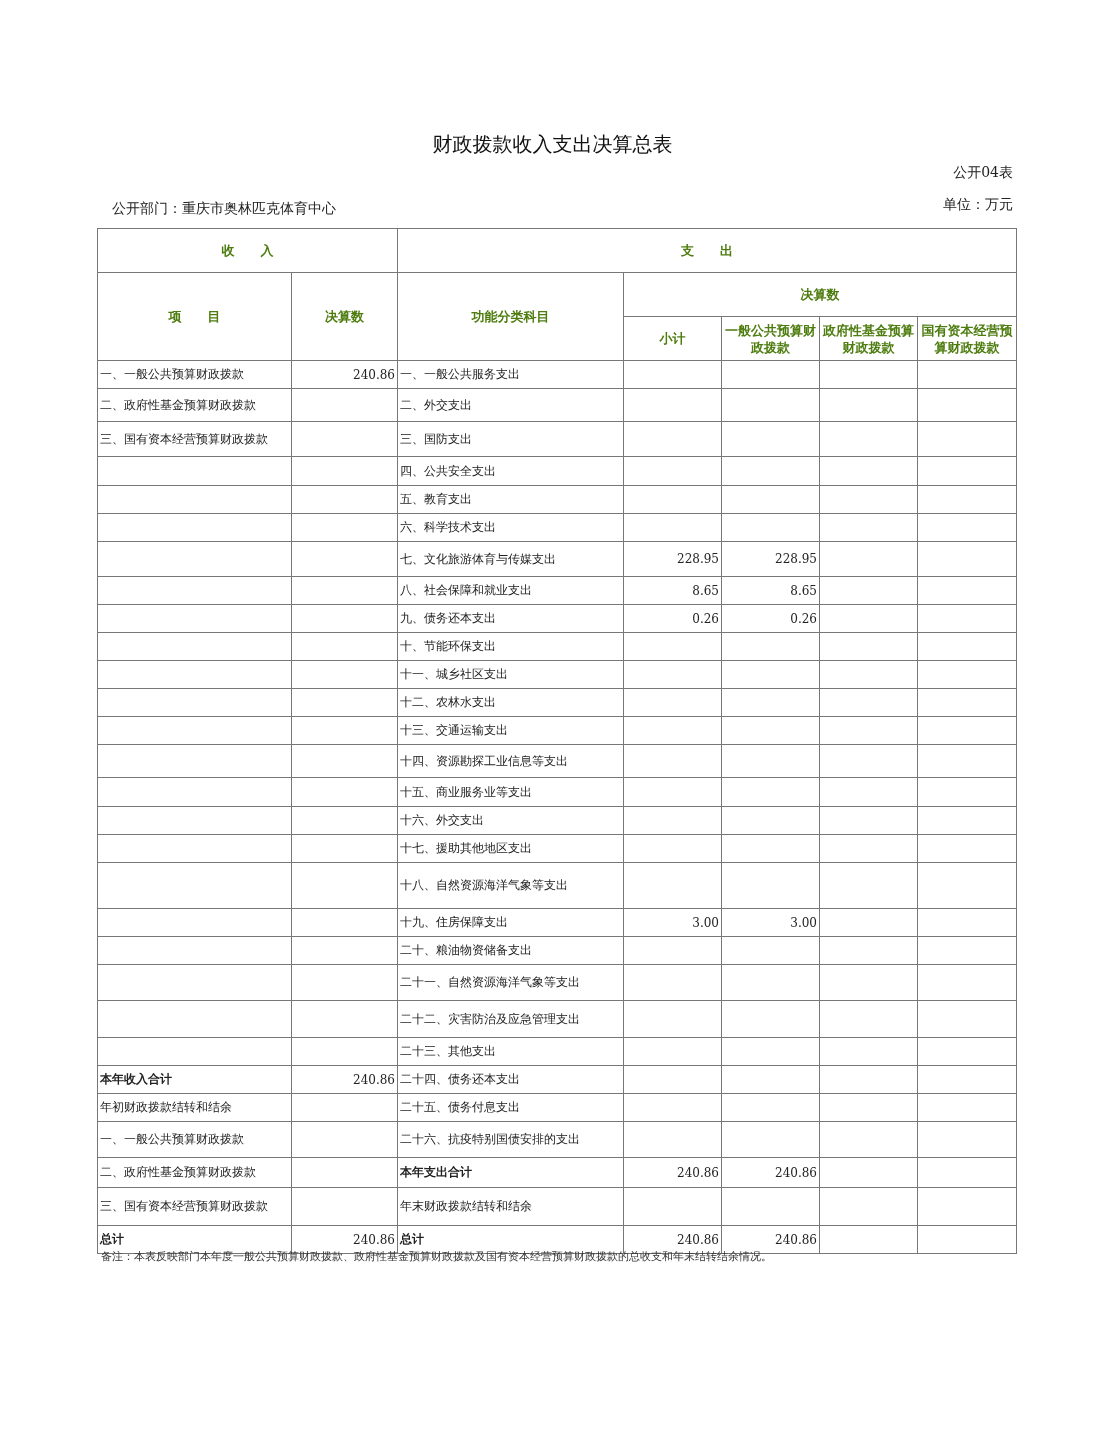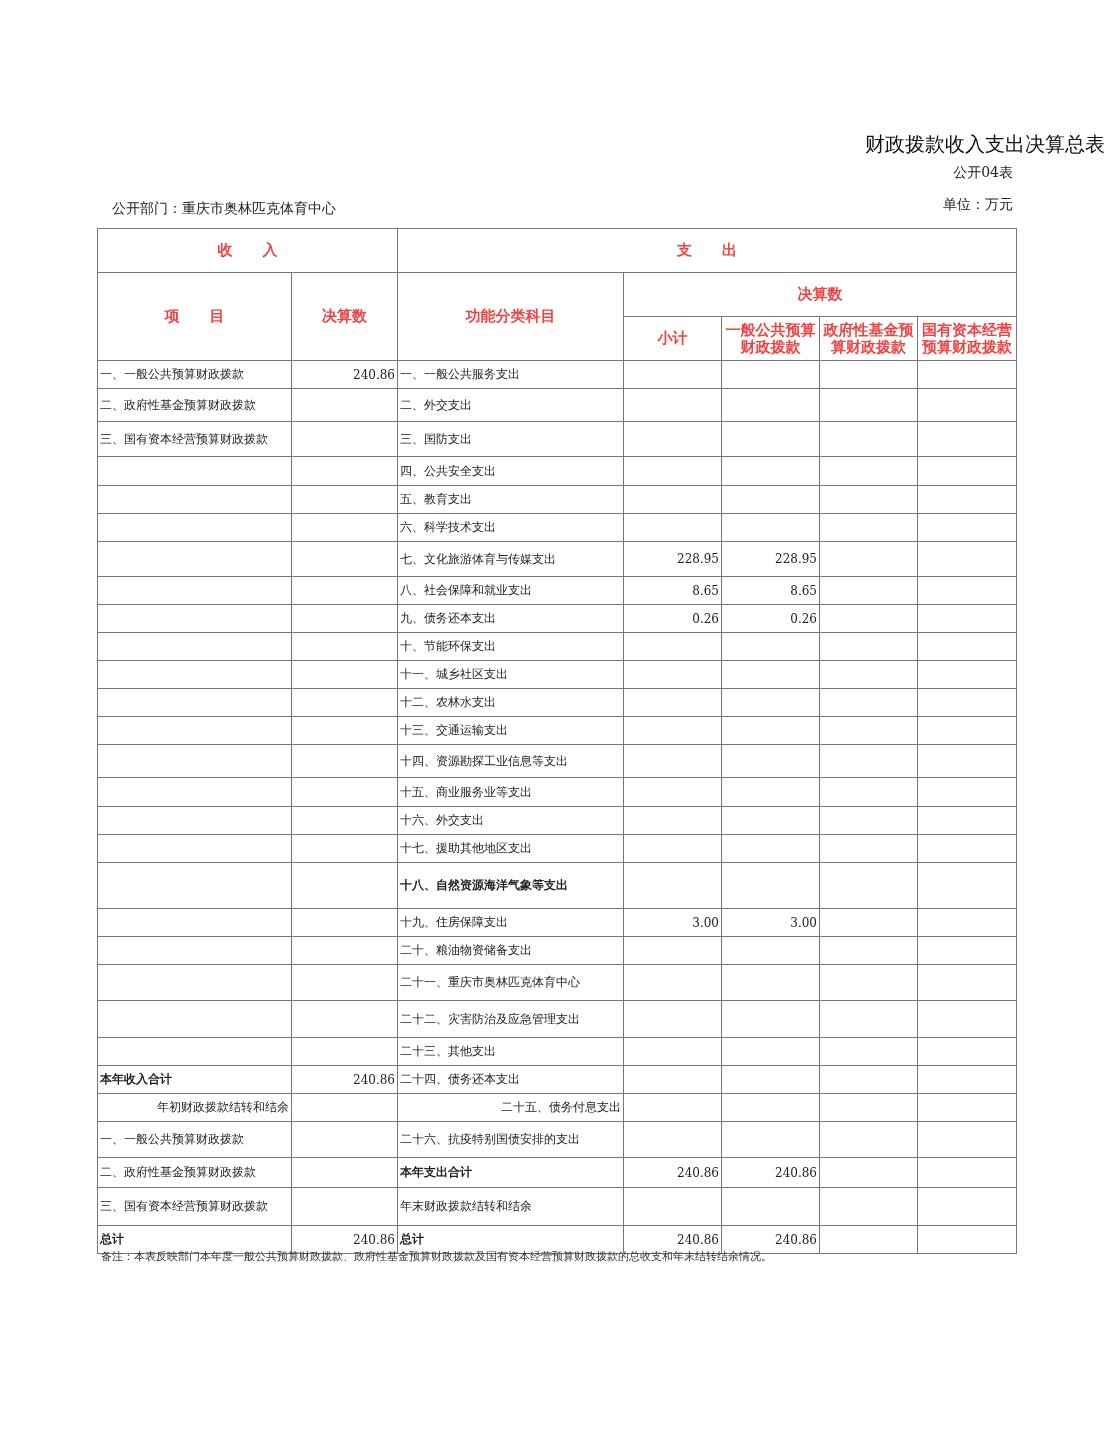--- a/index.html
+++ b/index.html
@@ -1,23 +1,23 @@
 <!DOCTYPE html>
 <html><head>
 <meta charset="utf-8">
 <style>
   html, body { margin:0; padding:0; background:#ffffff; }
   body { width:1105px; height:1429px; position:relative; font-family:"DejaVu Serif","Liberation Serif",serif; color:#222; }
-  .title { position:absolute; top:131px; left:0; width:1105px; text-align:right; font-family:"DejaVu Sans","Liberation Sans",sans-serif; font-size:20px; color:#111; }
+  .title { position:absolute; top:131px; left:0; width:1105px; text-align:center; font-family:"DejaVu Sans","Liberation Sans",sans-serif; font-size:20px; color:#111; }
   .form-code { position:absolute; top:164px; right:92px; font-size:14px; }
   .dept { position:absolute; top:200px; left:112px; font-size:14px; }
   .unit { position:absolute; top:196px; right:92px; font-size:14px; }
   table.main { position:absolute; top:228px; left:97px; width:919px; border-collapse:collapse; table-layout:fixed; }
   table.main td { border:1px solid #777; font-size:12px; padding:0 2px; overflow:hidden; white-space:nowrap; }
-  table.main td.h { text-align:center; font-family:"DejaVu Sans","Liberation Sans",sans-serif; font-weight:bold; font-size:15px; color:#ef4444; }
+  table.main td.h { text-align:center; font-family:"DejaVu Sans","Liberation Sans",sans-serif; font-weight:bold; font-size:13px; color:#4d7c0f; }
   table.main td.h2 { white-space:normal; line-height:17px; }
   td.num { text-align:right; }
   td.bold { text-align:left; font-family:"DejaVu Sans","Liberation Sans",sans-serif; font-weight:bold; font-size:12px; }
   .note { position:absolute; top:1249px; left:101px; font-size:11px; color:#333; }
 </style>
 </head>
 <body>
 
 <div class="title">财政拨款收入支出决算总表</div>
 <div class="form-code">公开04表</div>
@@ -197,21 +197,21 @@
       </tr>
       <tr style="height: 28px;">
         <td></td>
         <td class="num"></td>
         <td>十七、援助其他地区支出</td>
         <td class="num"></td>
         <td class="num"></td>
         <td class="num"></td>
         <td class="num"></td>
       </tr>
-      <tr style="height: 46px; font-weight: bold;">
+      <tr style="height: 46px;">
         <td></td>
         <td class="num"></td>
         <td>十八、自然资源海洋气象等支出</td>
         <td class="num"></td>
         <td class="num"></td>
         <td class="num"></td>
         <td class="num"></td>
       </tr>
       <tr style="height: 28px;">
         <td></td>
@@ -227,21 +227,21 @@
         <td class="num"></td>
         <td>二十、粮油物资储备支出</td>
         <td class="num"></td>
         <td class="num"></td>
         <td class="num"></td>
         <td class="num"></td>
       </tr>
       <tr style="height: 36px;">
         <td></td>
         <td class="num"></td>
-        <td>二十一、重庆市奥林匹克体育中心</td>
+        <td>二十一、自然资源海洋气象等支出</td>
         <td class="num"></td>
         <td class="num"></td>
         <td class="num"></td>
         <td class="num"></td>
       </tr>
       <tr style="height: 37px;">
         <td></td>
         <td class="num"></td>
         <td>二十二、灾害防治及应急管理支出</td>
         <td class="num"></td>
@@ -260,21 +260,21 @@
       </tr>
       <tr style="height: 28px;">
         <td class="bold">本年收入合计</td>
         <td class="num">240.86</td>
         <td>二十四、债务还本支出</td>
         <td class="num"></td>
         <td class="num"></td>
         <td class="num"></td>
         <td class="num"></td>
       </tr>
-      <tr style="height: 28px; text-align: right;">
+      <tr style="height: 28px;">
         <td>年初财政拨款结转和结余</td>
         <td class="num"></td>
         <td>二十五、债务付息支出</td>
         <td class="num"></td>
         <td class="num"></td>
         <td class="num"></td>
         <td class="num"></td>
       </tr>
       <tr style="height: 36px;">
         <td>一、一般公共预算财政拨款</td>

